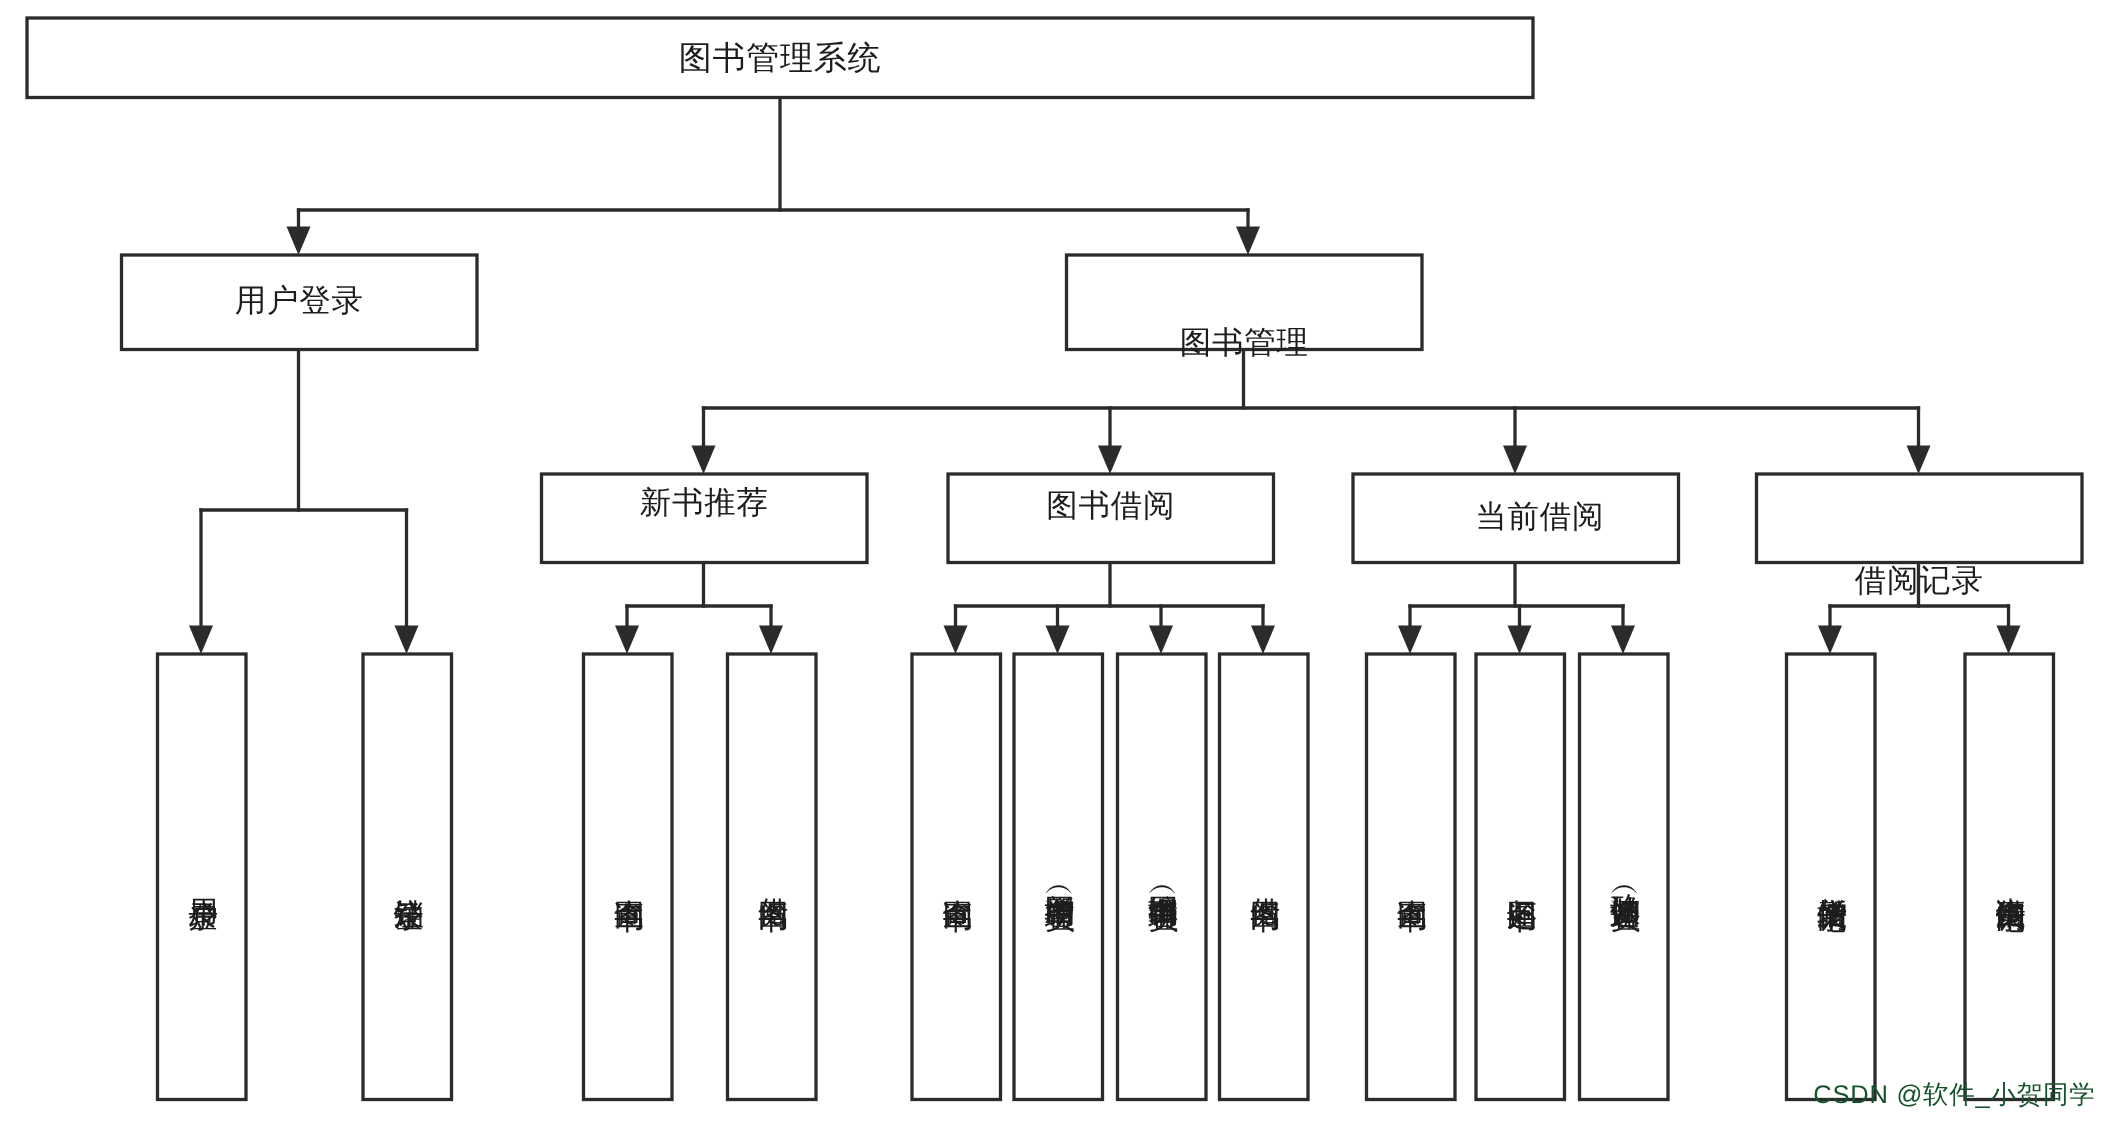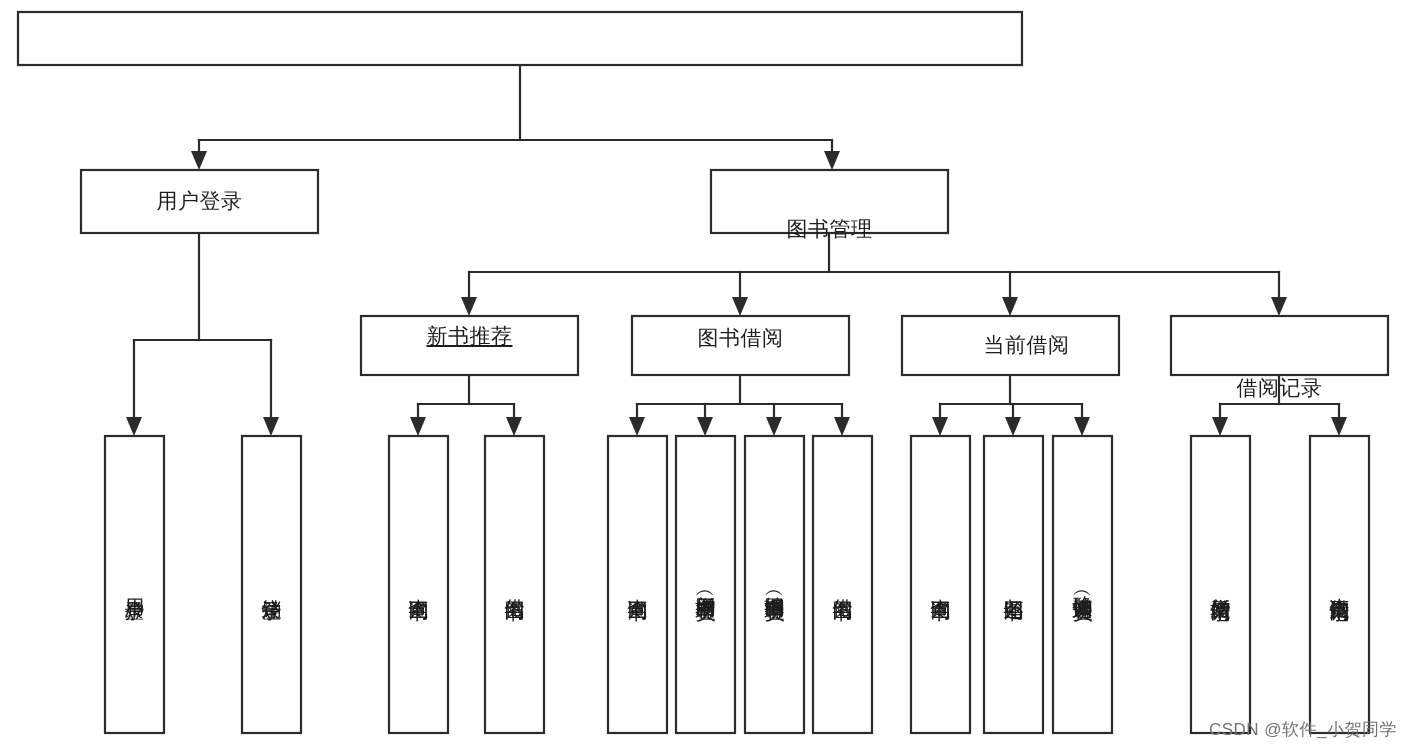--- a/index.html
+++ b/index.html
@@ -66,21 +66,21 @@
     letter-spacing: 1px;
     writing-mode: vertical-rl;
     text-orientation: upright;
     text-align: center;
     pointer-events: none;
   }
   .watermark {
     position: absolute;
     right: 8px;
     bottom: 6px;
-    color: #737373;
+    color: #14532d;
     font-size: 17px;
     letter-spacing: 0.5px;
     white-space: nowrap;
   }
 </style>
 </head>
 <body>
 
 <div id="diagram-root">
 
@@ -182,25 +182,26 @@
     <rect class="box-rect" x="676" y="436" width="59" height="297"></rect>
     <rect class="box-rect" x="745" y="436" width="59" height="297"></rect>
     <rect class="box-rect" x="813" y="436" width="59" height="297"></rect>
     <rect class="box-rect" x="911" y="436" width="59" height="297"></rect>
     <rect class="box-rect" x="984" y="436" width="59" height="297"></rect>
     <rect class="box-rect" x="1053" y="436" width="59" height="297"></rect>
     <rect class="box-rect" x="1191" y="436" width="59" height="297"></rect>
     <rect class="box-rect" x="1310" y="436" width="59" height="297"></rect>
   </svg>
 
+  <div class="node-label-h" style="left:18px; top:12px; width:1004px; height:53px; font-size:22px;">图书管理系统</div>
 
   <div class="node-label-h" style="left:81px; top:170px; width:237px; height:63px;">用户登录</div>
   <div class="node-label-h" style="left:711px; top:170px; width:237px; height:63px;margin-top:28px;">图书管理</div>
 
-  <div class="node-label-h" style="left:361px; top:316px; width:217px; height:41px;text-decoration:underline;">新书推荐</div>
+  <div class="node-label-h" style="left:361px; top:316px; width:217px; height:41px;">新书推荐</div>
   <div class="node-label-h" style="left:632px; top:316px; width:217px; height:44px;">图书借阅</div>
   <div class="node-label-h" style="left:902px; top:316px; width:249px; height:59px;">当前借阅</div>
   <div class="node-label-h" style="left:1171px; top:316px; width:217px; height:59px;margin-top:43px;">借阅记录</div>
 
   <div class="node-label-v" style="left:105px; top:436px; width:59px; height:297px;">用户登录</div>
   <div class="node-label-v" style="left:242px; top:436px; width:59px; height:297px;">注销登录</div>
   <div class="node-label-v" style="left:389px; top:436px; width:59px; height:297px;">查询图书</div>
   <div class="node-label-v" style="left:485px; top:436px; width:59px; height:297px;">借阅图书</div>
   <div class="node-label-v" style="left:608px; top:436px; width:59px; height:297px;">查询图书</div>
   <div class="node-label-v" style="left:676px; top:436px; width:59px; height:297px;">新增图书（管理员）</div>

